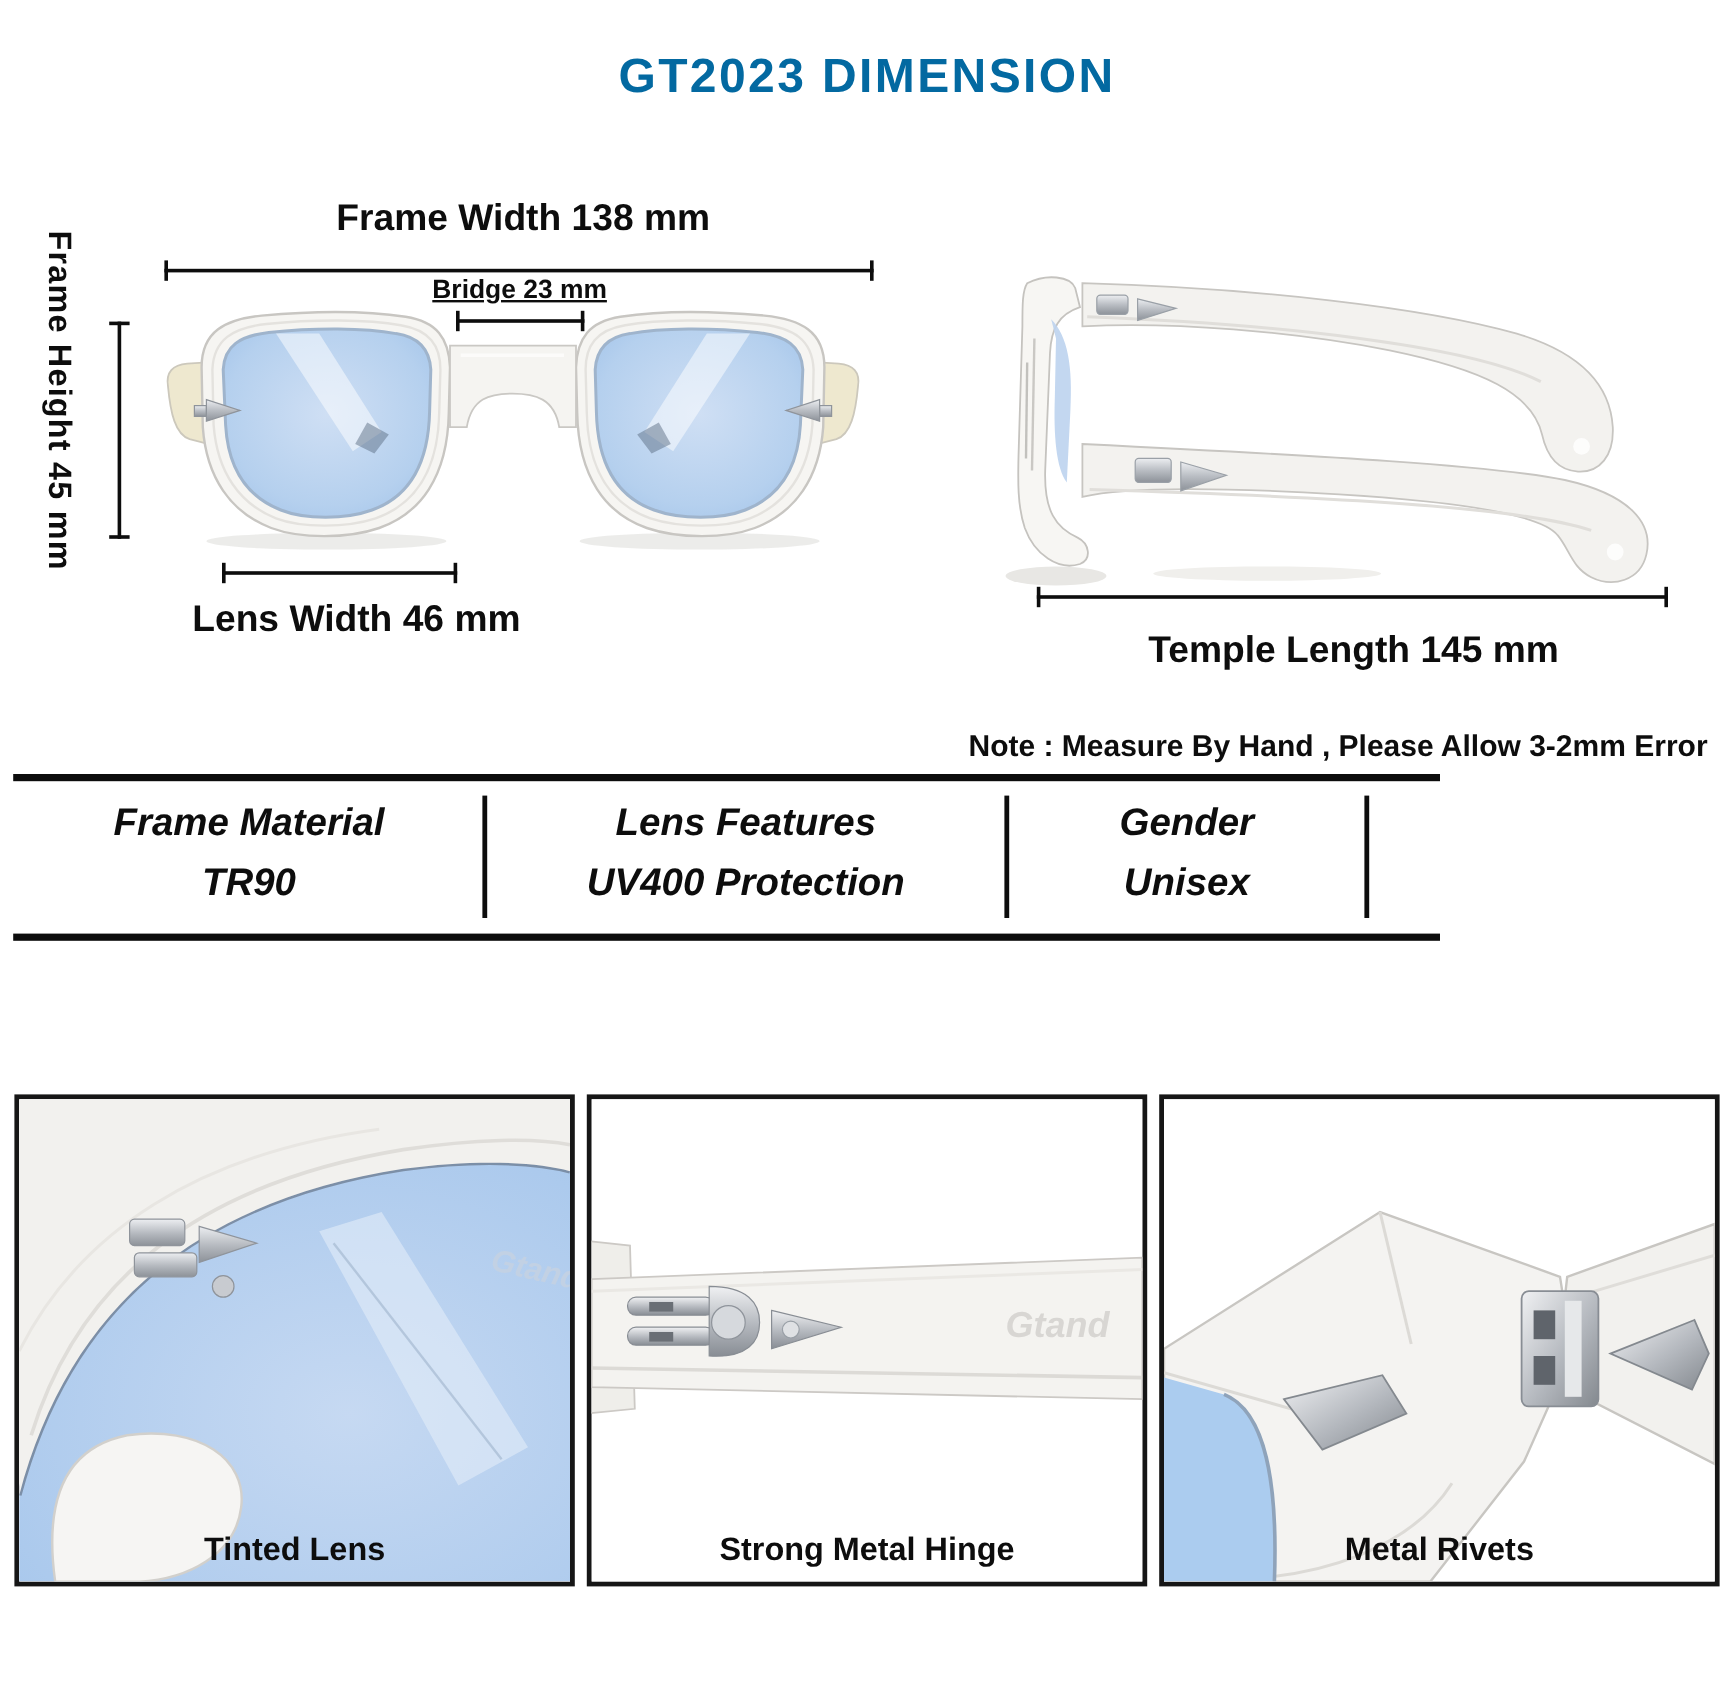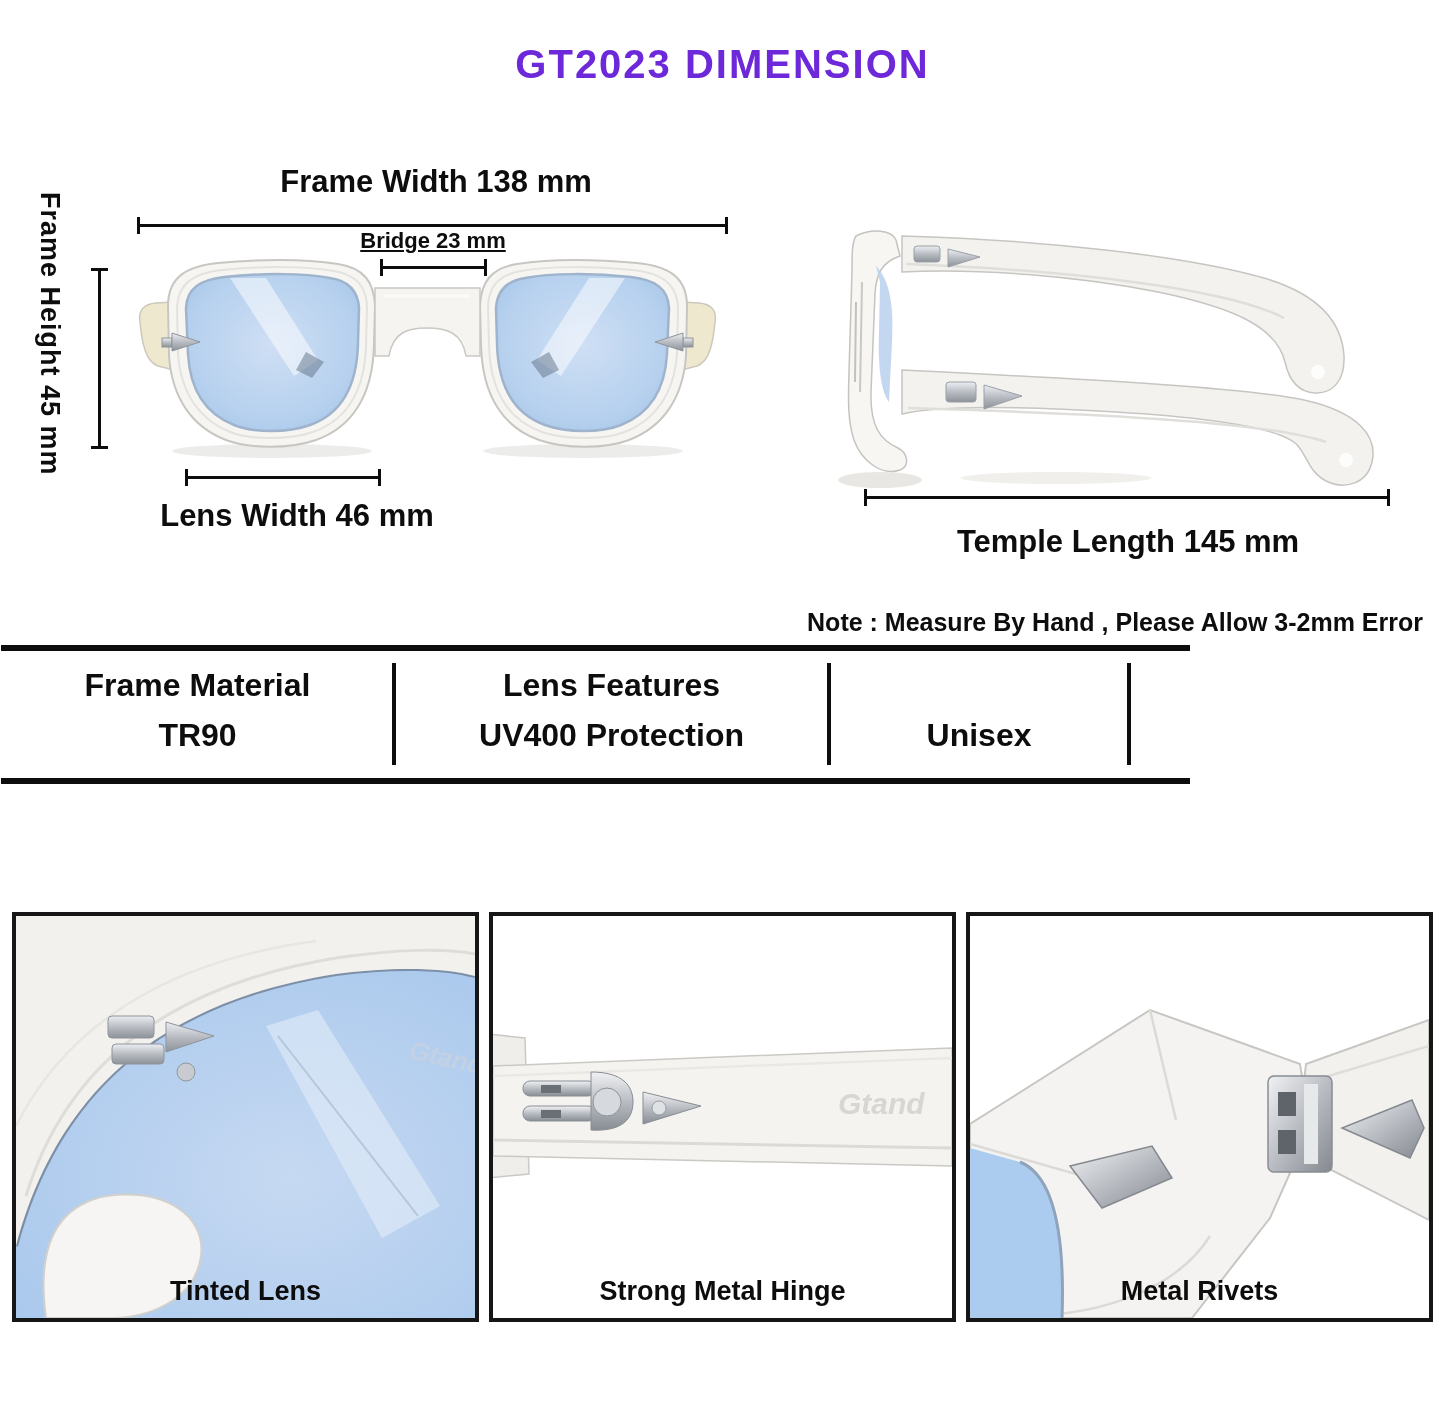--- a/index.html
+++ b/index.html
@@ -3,37 +3,37 @@
 <meta charset="utf-8">
 <style>
   html,body{margin:0;padding:0;background:#ffffff;}
   .canvas{
     position:relative;width:1445px;height:1412px;margin:0 auto;
     background:#ffffff;overflow:hidden;
     font-family:"Liberation Sans", sans-serif;color:#0d0d0d;
   }
   .sec-title{
     position:absolute;left:0;width:100%;text-align:center;
-    font-size:40px;font-weight:700;letter-spacing:2px;color:#6d28d9;
+    font-size:40px;font-weight:700;letter-spacing:2px;color:#0369a1;
   }
   .dim-label{position:absolute;transform:translateX(-50%);white-space:nowrap;
     font-weight:700;color:#0d0d0d;}
   .dline{position:absolute;height:3px;background:#0d0d0d;}
   .dline::before,.dline::after{content:"";position:absolute;width:3px;height:17px;background:#0d0d0d;top:-7px;}
   .dline::before{left:0;} .dline::after{right:0;}
   .dline-v{position:absolute;width:3px;background:#0d0d0d;}
   .dline-v::before,.dline-v::after{content:"";position:absolute;width:17px;height:3px;background:#0d0d0d;left:-7px;}
   .dline-v::before{top:0;} .dline-v::after{bottom:0;}
   .vertical-label{
     position:absolute;writing-mode:vertical-rl;white-space:nowrap;
     font-size:27px;font-weight:700;letter-spacing:1px;color:#0d0d0d;
   }
   .note{position:absolute;right:22px;top:608px;font-size:25px;font-weight:700;white-space:nowrap;}
-  .spec-table{position:absolute;left:1px;top:645px;width:1189px;height:127px;
-    border-top:6px solid #0d0d0d;border-bottom:6px solid #0d0d0d;box-sizing:content-box;}
+  .spec-table{position:absolute;left:11px;top:645px;width:1189px;height:127px;
+    border-top:6px solid #0d0d0d;border-bottom:6px solid #0d0d0d;box-sizing:content-box;font-style:italic;}
   .spec-cell{position:absolute;top:0;height:100%;text-align:center;}
   .spec-label{position:absolute;top:16px;left:0;width:100%;font-size:32px;font-weight:700;}
   .spec-value{position:absolute;top:66px;left:0;width:100%;font-size:32px;font-weight:700;}
   .vsep{position:absolute;width:4px;top:12px;height:102px;background:#0d0d0d;}
   .photo{position:absolute;top:912px;width:459px;height:402px;border:4px solid #161616;background:#fff;}
   .photo svg{display:block;width:100%;height:100%;}
   .caption{position:absolute;top:1276px;text-align:center;font-size:27px;font-weight:700;width:467px;}
   .illus{position:absolute;}
 </style>
 </head>
@@ -125,20 +125,21 @@
   <div class="spec-table">
     <div class="spec-cell" style="left:0;width:393px;">
       <div class="spec-label">Frame Material</div>
       <div class="spec-value">TR90</div>
     </div>
     <div class="spec-cell" style="left:393px;width:435px;">
       <div class="spec-label">Lens Features</div>
       <div class="spec-value">UV400 Protection</div>
     </div>
     <div class="spec-cell" style="left:828px;width:300px;">
+      <div class="spec-label">Gender</div>
       <div class="spec-value">Unisex</div>
     </div>
     <div class="vsep" style="left:391px;"></div>
     <div class="vsep" style="left:826px;"></div>
     <div class="vsep" style="left:1126px;"></div>
   </div>
 
 
   <div class="photo" style="left:12px;">
     <svg viewBox="0 0 459 402">

